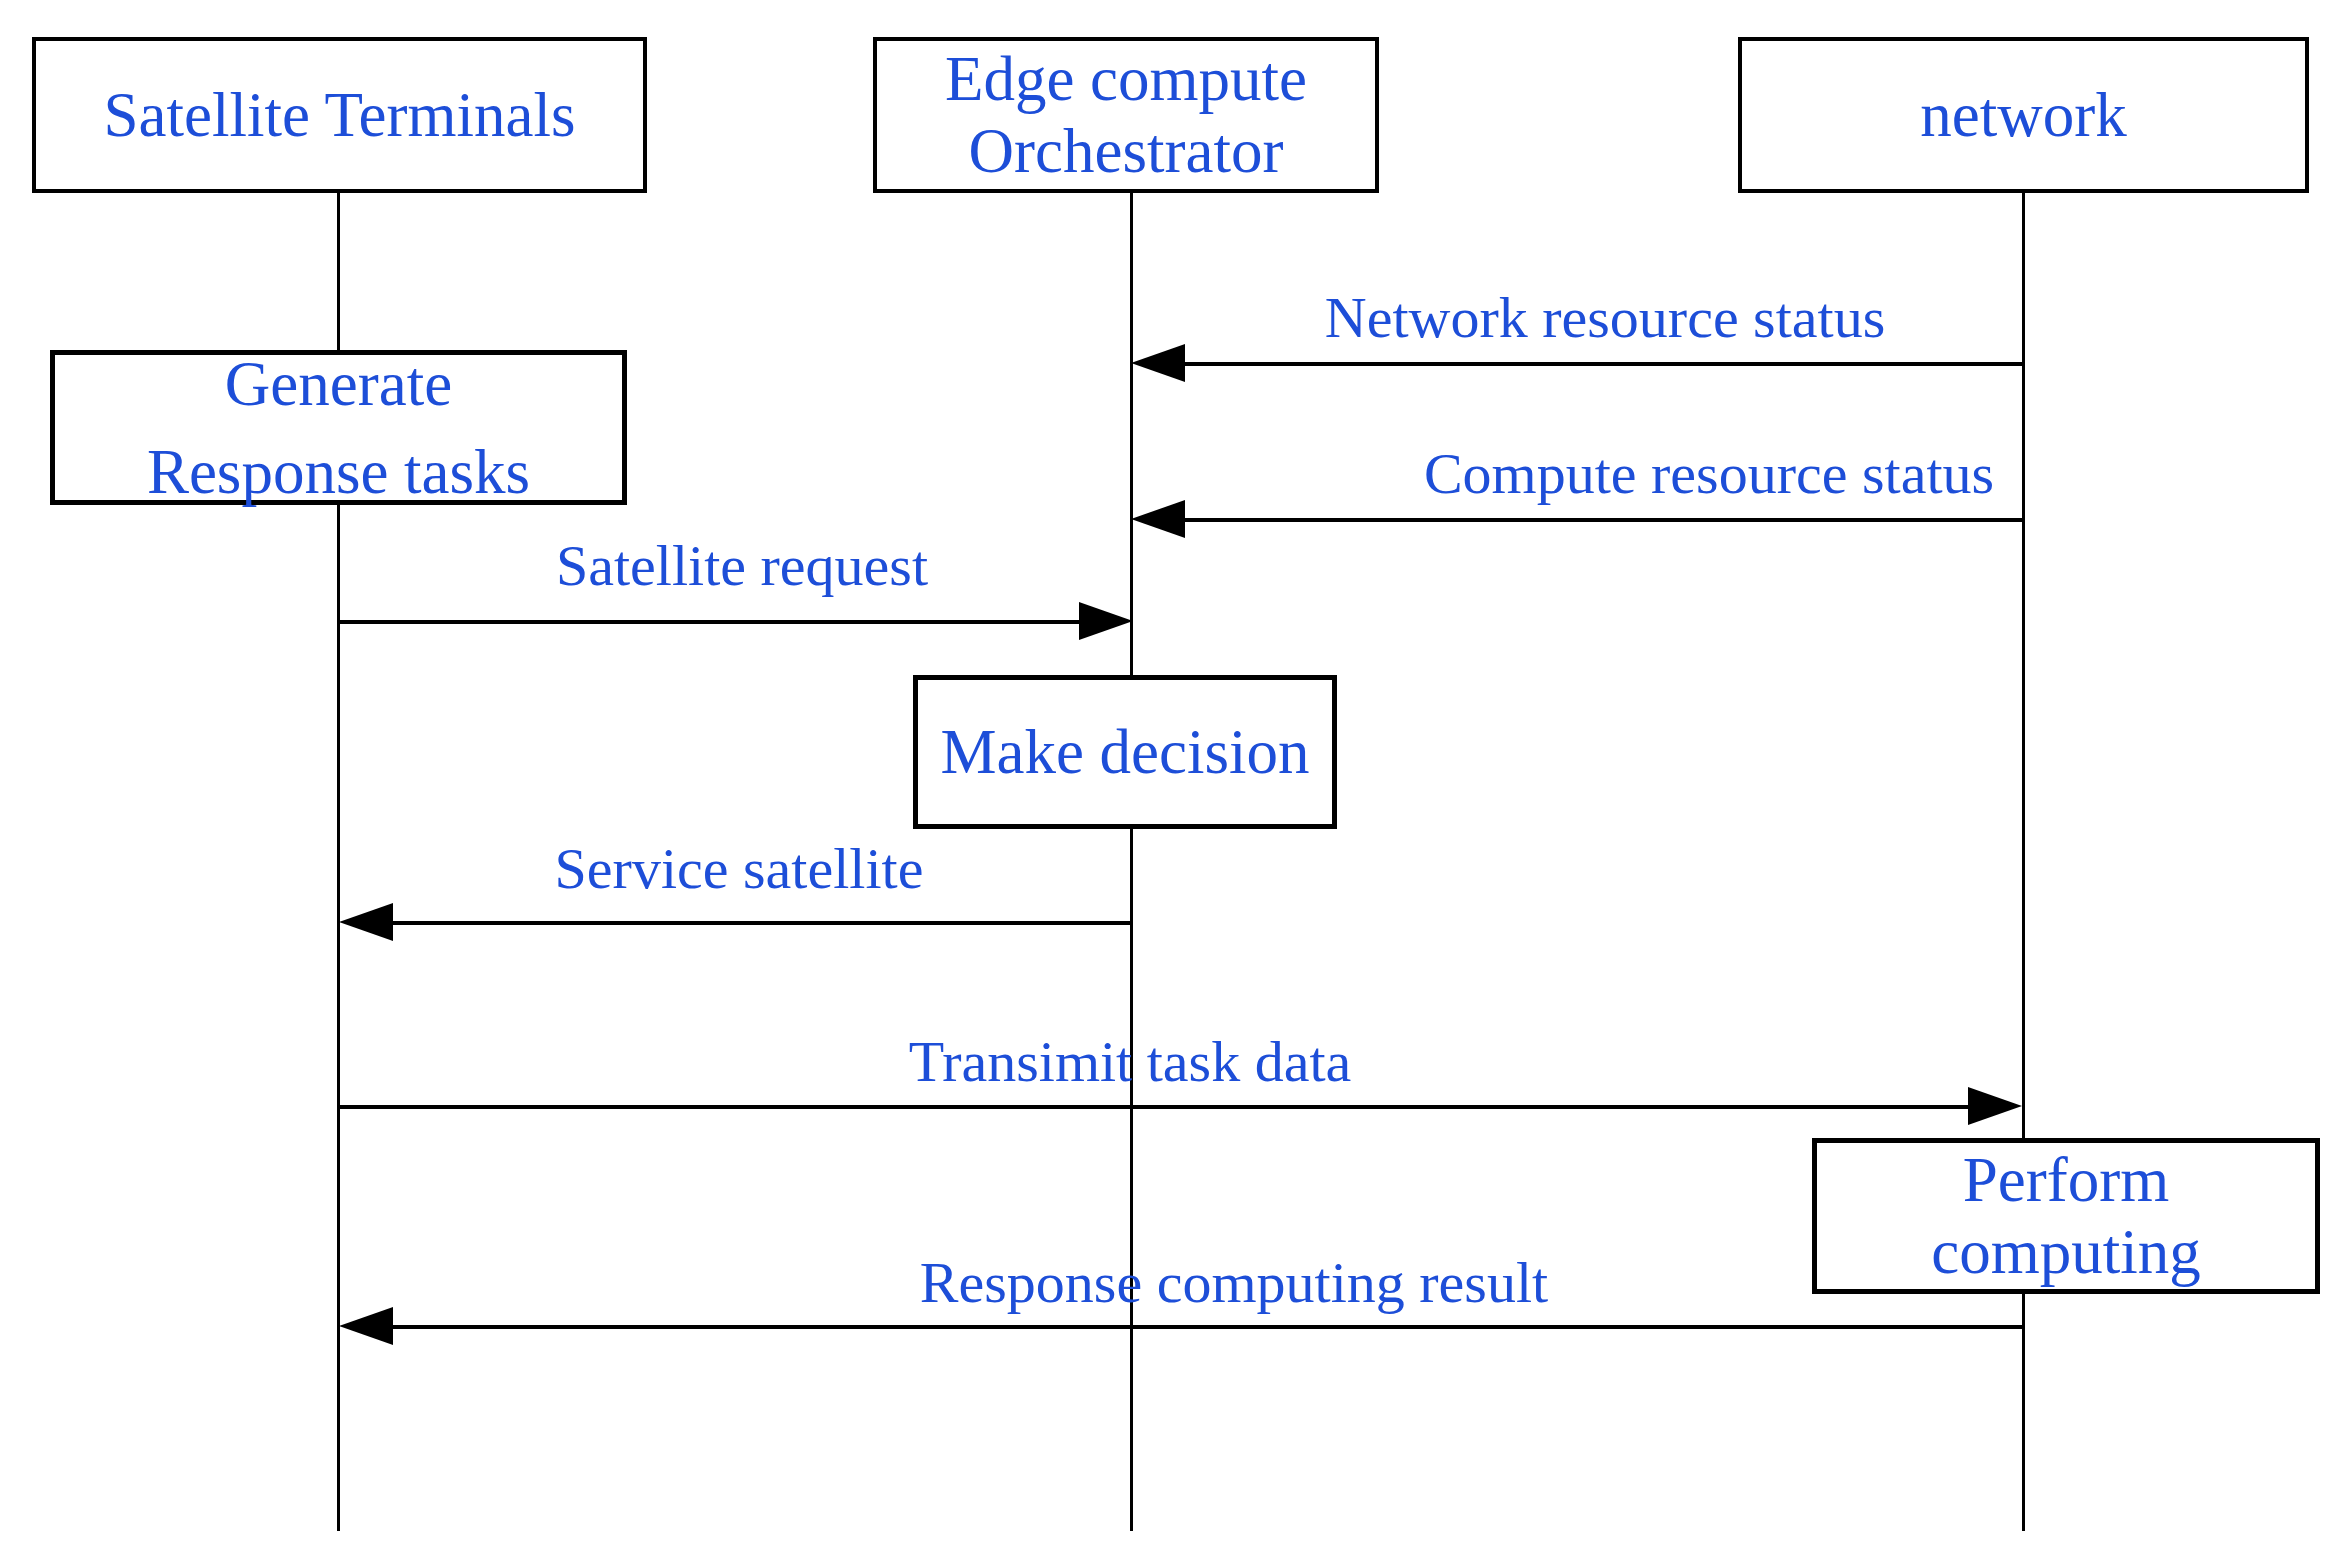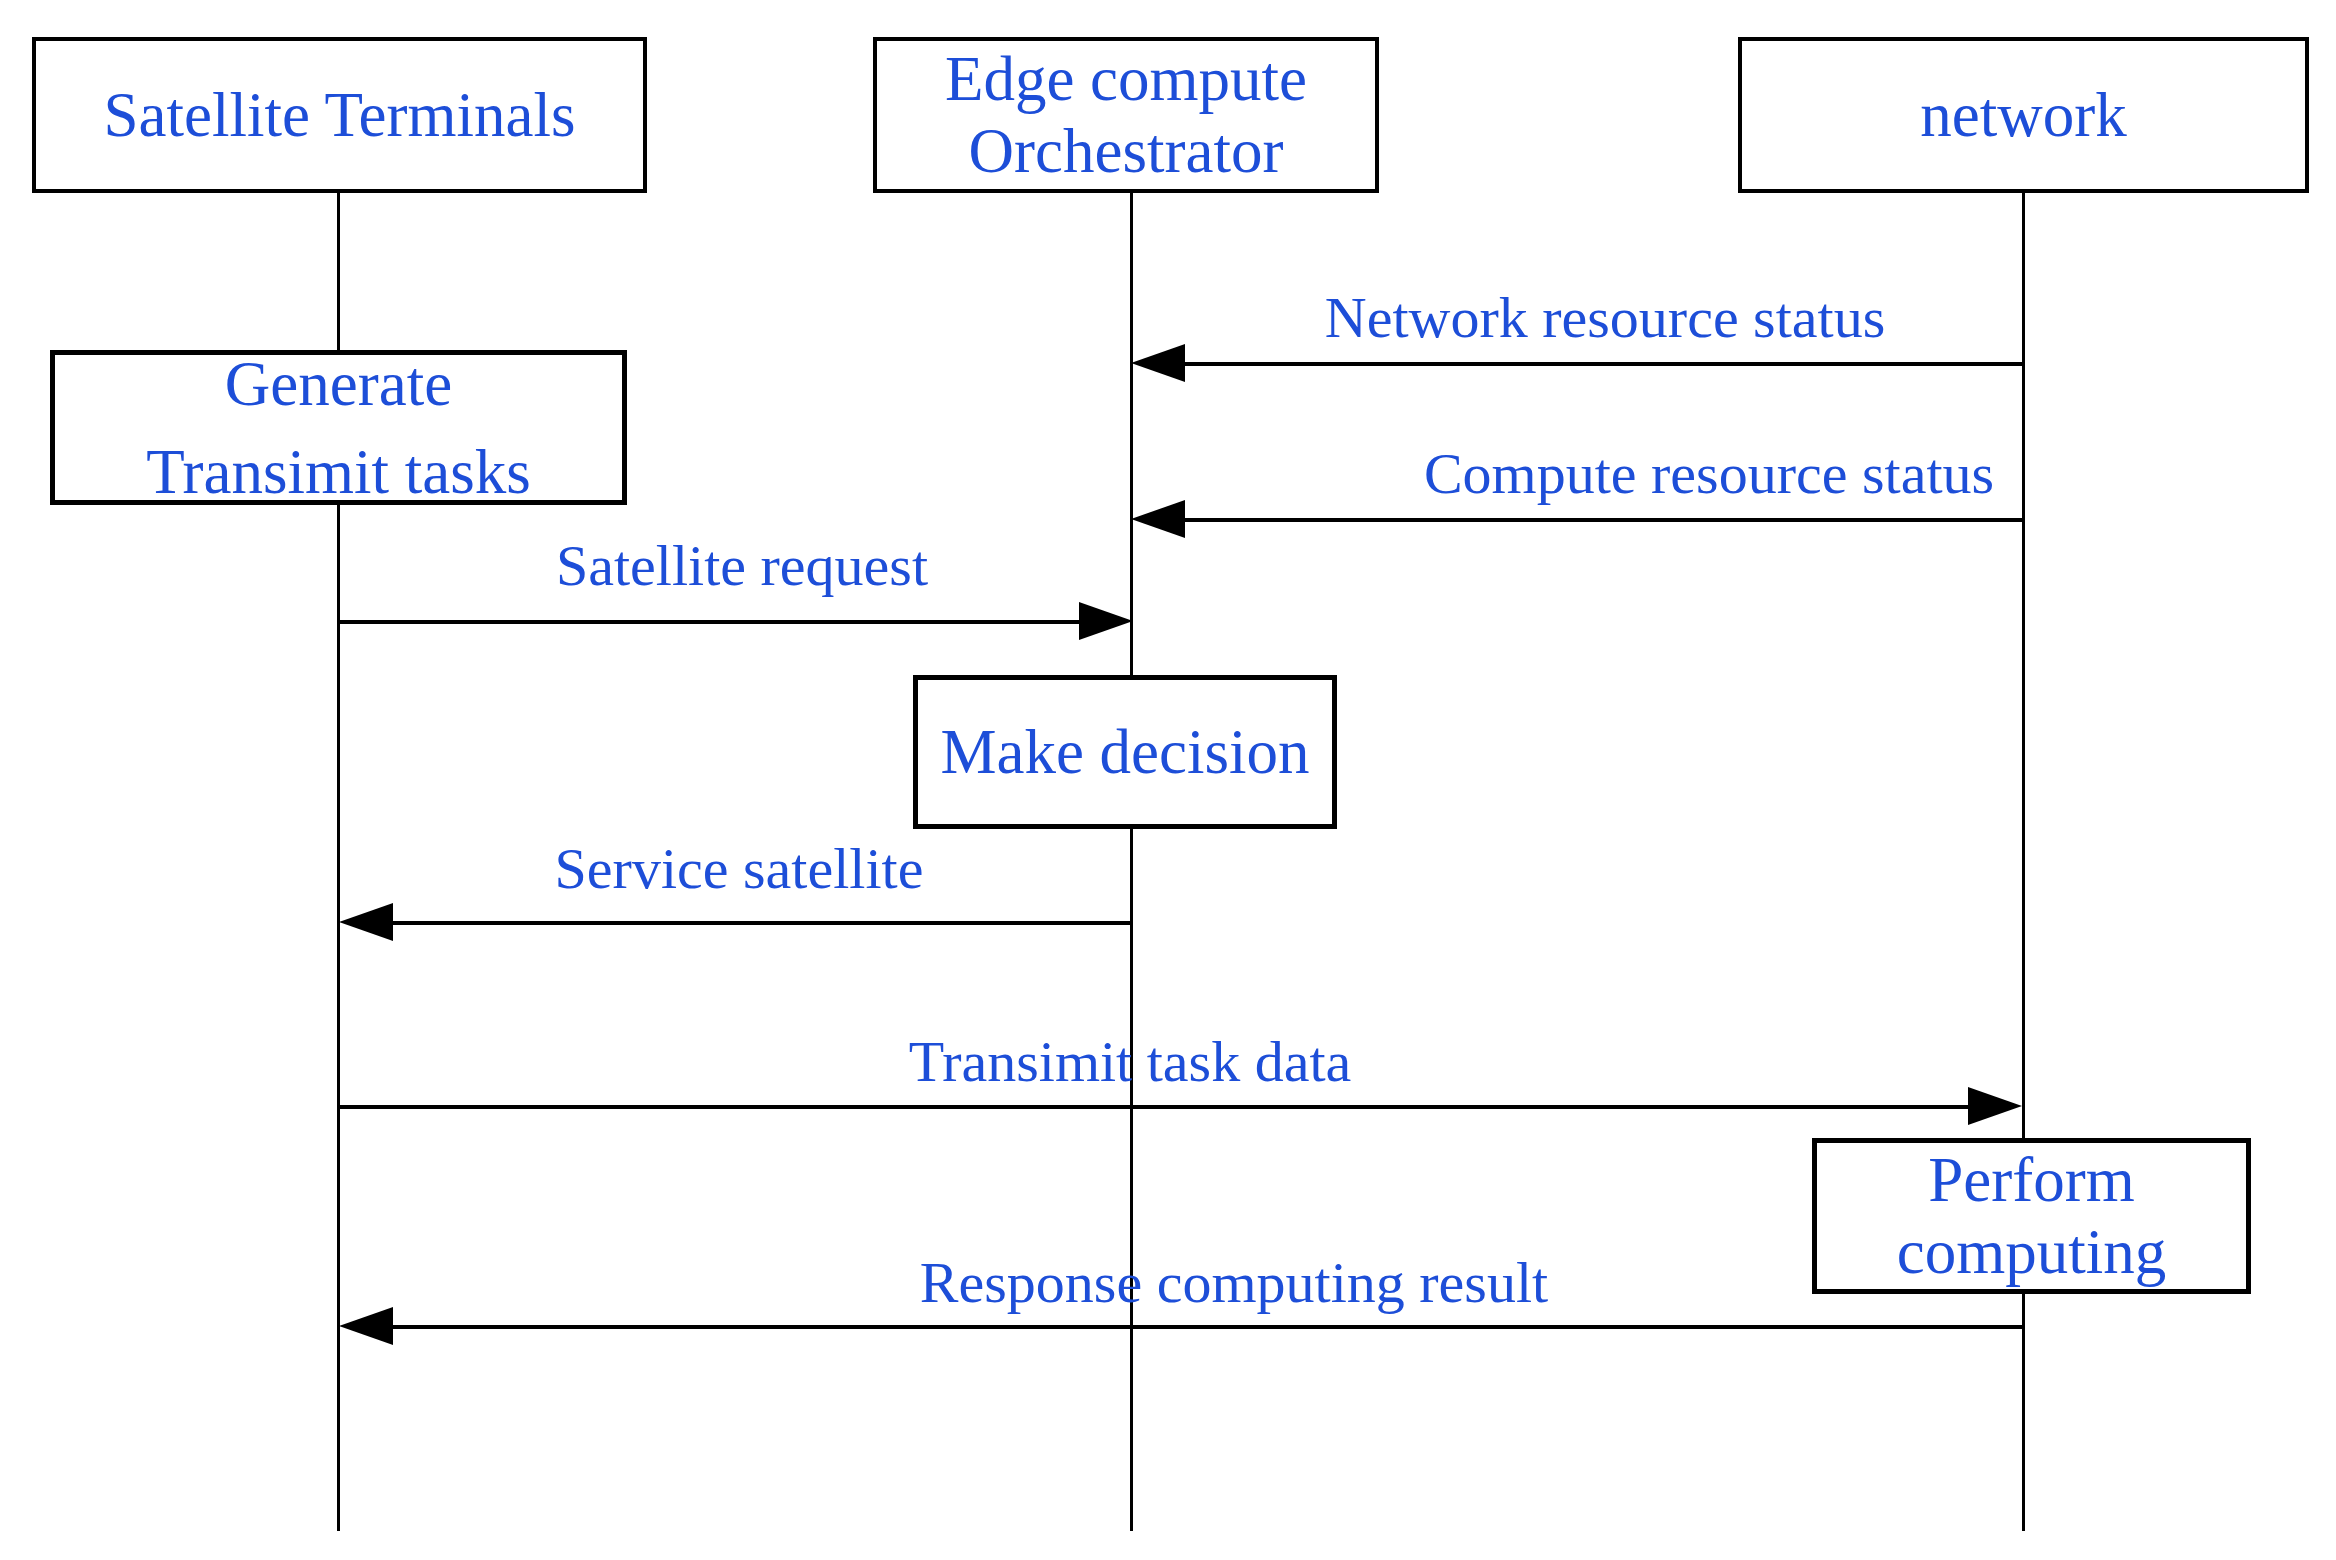--- a/index.html
+++ b/index.html
@@ -59,21 +59,21 @@
     justify-content: center;
     align-items: center;
     text-align: center;
     font-size: 63px;
     line-height: 72px;
     z-index: 2;
     white-space: nowrap;
   }
   #act-generate { left: 50px;   top: 350px;  width: 577px; height: 155px; gap: 16px; }
   #act-decision { left: 913px;  top: 675px;  width: 424px; height: 154px; }
-  #act-perform  { left: 1812px; top: 1138px; width: 439px; height: 156px; }
+  #act-perform  { left: 1812px; top: 1138px; width: 508px; height: 156px; }
 
   
   .msg-line {
     position: absolute;
     height: 3.7px;
     background: #000;
     z-index: 3;
   }
   .msg-label {
     position: absolute;
@@ -139,21 +139,21 @@
   <div class="actor-box" id="actor-leo">
     <span>network</span>
   </div>
 
   <div class="lifeline" id="life-sat"></div>
   <div class="lifeline" id="life-orch"></div>
   <div class="lifeline" id="life-leo"></div>
 
   <div class="activity-box" id="act-generate">
     <span>Generate</span>
-    <span>Transimit tasks</span>
+    <span>Response tasks</span>
   </div>
   <div class="activity-box" id="act-decision">
     <span>Make decision</span>
   </div>
   <div class="activity-box" id="act-perform">
     <span>Perform</span>
     <span>computing</span>
   </div>
 
   <div>

